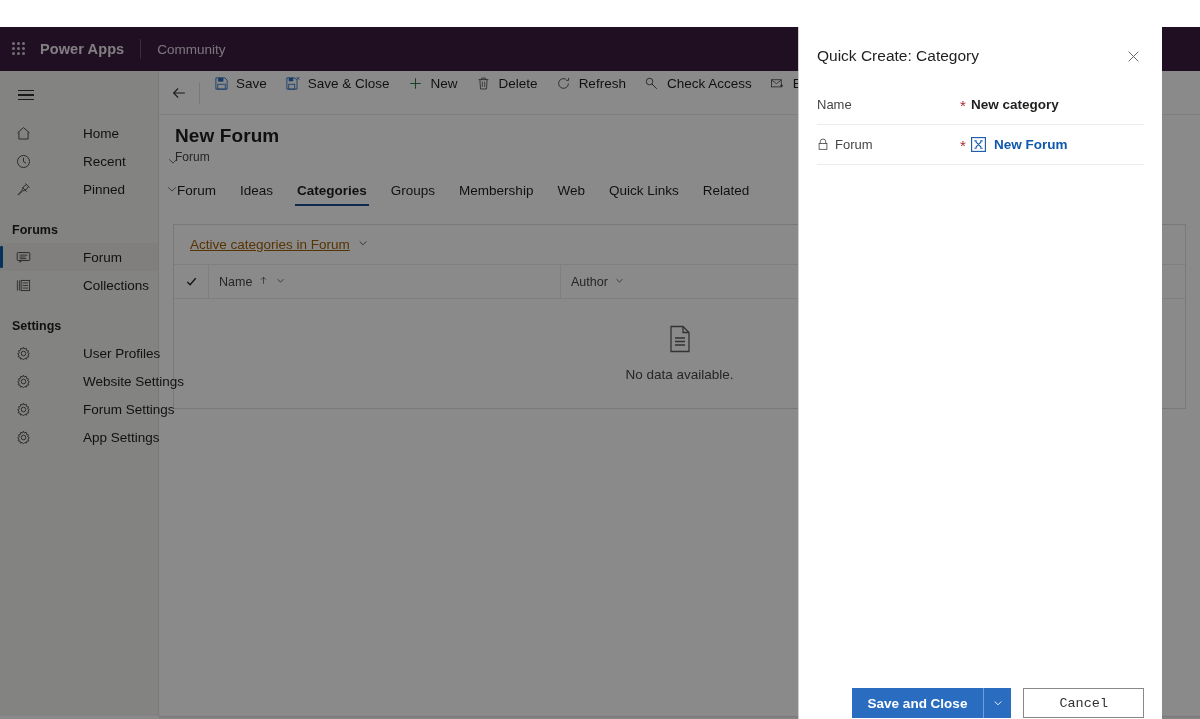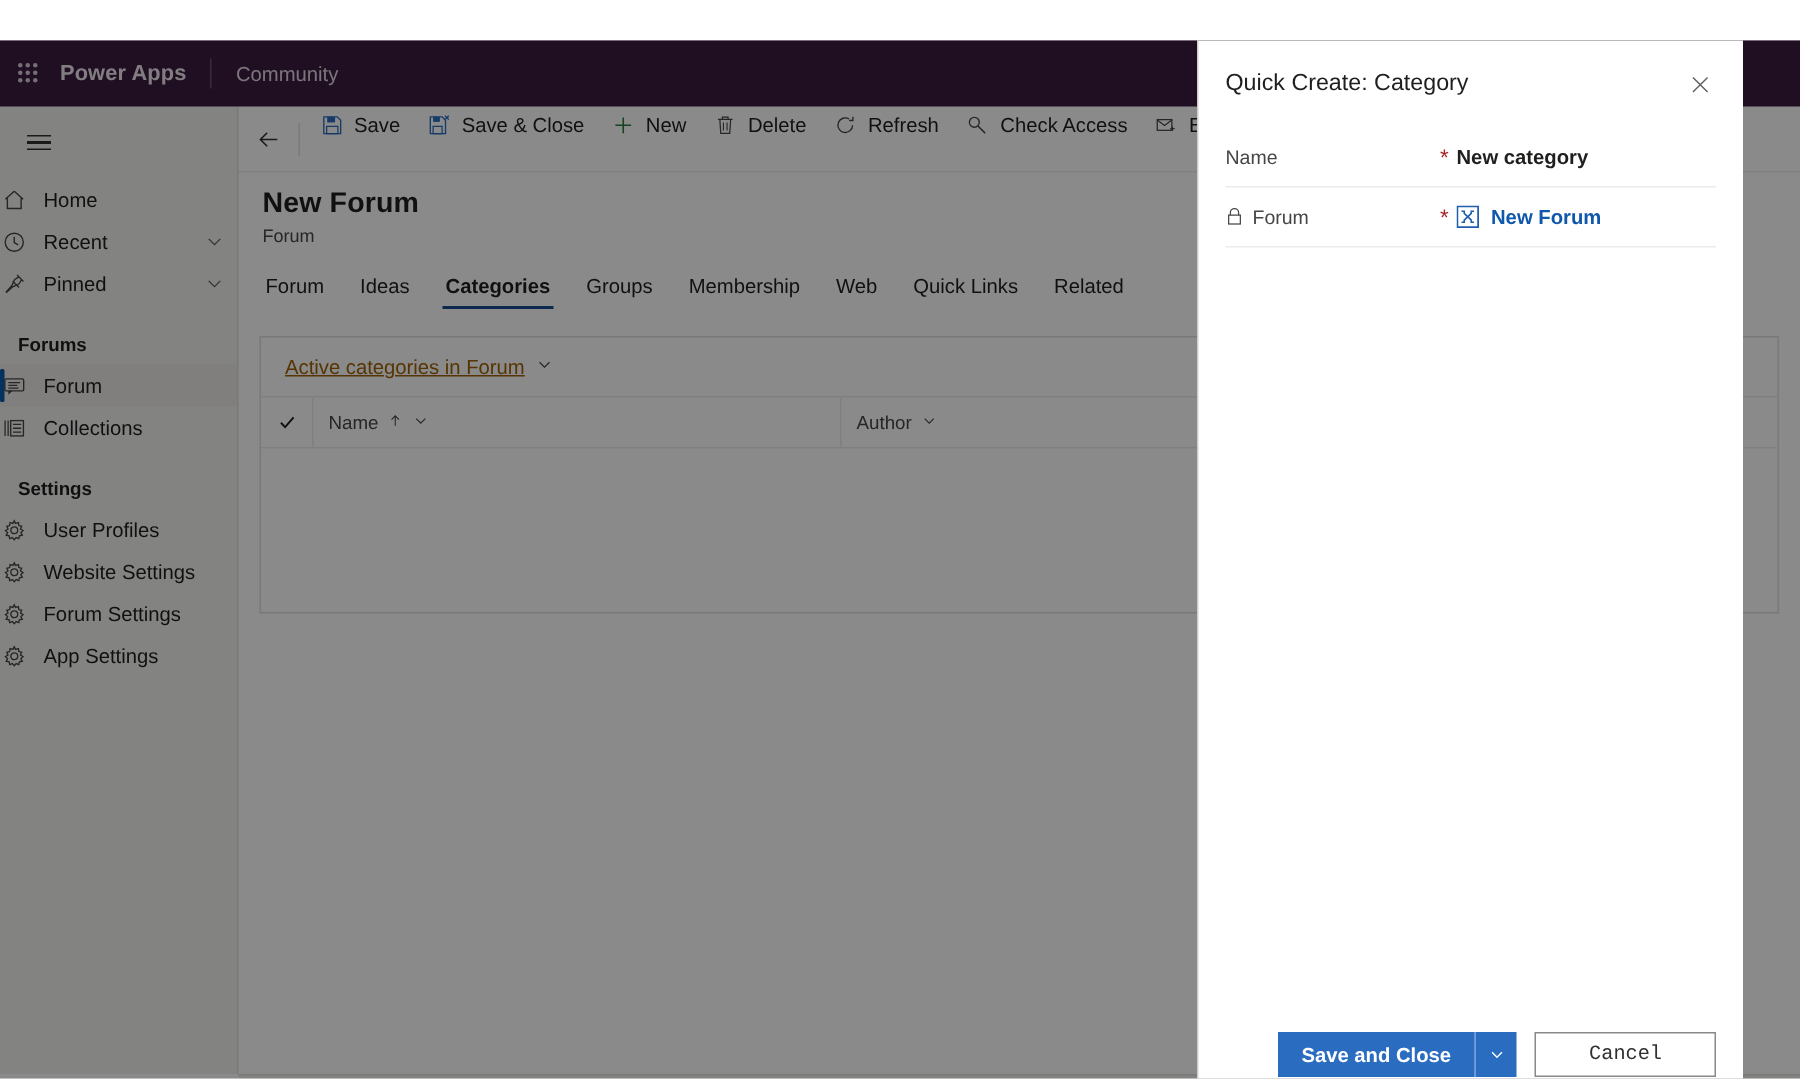--- a/index.html
+++ b/index.html
@@ -72,23 +72,23 @@
     width: 40px; height: 40px;
     margin: 4px 0 4px 6px;
     display: flex; flex-direction: column; justify-content: center;
     align-items: center; gap: 3px; cursor: pointer;
   }
   #hamburger i { display:block; width: 16px; height: 1.6px; background: #323130; }
 
   .nav-item {
     height: 28px;
     display: flex; align-items: center;
-    padding-left: 0; padding-right: 8px;
+    padding-left: 14px; padding-right: 8px;
     font-size: 13.5px; color: #201f1e;
-    cursor: pointer; position: relative;
+    cursor: pointer; position: relative; gap: 40px;
   }
   .nav-item .ico {
     width: 18px; height: 18px; margin-right: 11px;
     display:flex; align-items:center; justify-content:center;
     flex: 0 0 18px;
   }
   .nav-item .ico svg { display:block; }
   .nav-item .lbl { flex: 1 1 auto; white-space: nowrap; }
   .nav-item .chev { margin-left: auto; opacity:.85; display:flex; }
 
@@ -575,20 +575,30 @@
           <div class="gcol c2">
             <span>Author</span>
             <span>
               <svg width="11" height="11" viewBox="0 0 20 20">
                   <path d="M4.5 7.5 L10 13 L15.5 7.5" fill="none" stroke="#484644" stroke-width="1.4"></path>
                 </svg>
             </span>
           </div>
         </div>
 
+        <div id="gridbody">
+          <span>
+            <svg width="24" height="28" viewBox="0 0 24 28">
+                <path d="M3 1.5 H15 L21 7.5 V26.5 H3 Z" fill="none" stroke="#605e5c" stroke-width="1.3"></path>
+                <path d="M15 1.5 V7.5 H21" fill="none" stroke="#605e5c" stroke-width="1.3"></path>
+                <path d="M7 13 H17 M7 16.5 H17 M7 20 H17" stroke="#605e5c" stroke-width="1.3"></path>
+              </svg>
+          </span>
+          <span id="nodata-text">No data available.</span>
+        </div>
       </div>
     </div>
 
     <div id="statusbar">
       <span class="sb-ico">
         <svg width="13" height="13" viewBox="0 0 20 20">
             <path d="M2.5 2.5 H8 M2.5 2.5 V8 M2.5 17.5 H8 M2.5 17.5 V12 M17.5 2.5 H12 M17.5 2.5 V8 M17.5 17.5 H12 M17.5 17.5 V12" fill="none" stroke="#323130" stroke-width="1.2"></path>
             <path d="M6.5 13.5 L13.5 6.5 M9 6.5 H13.5 V11" fill="none" stroke="#323130" stroke-width="1.2"></path>
           </svg>
       </span>

